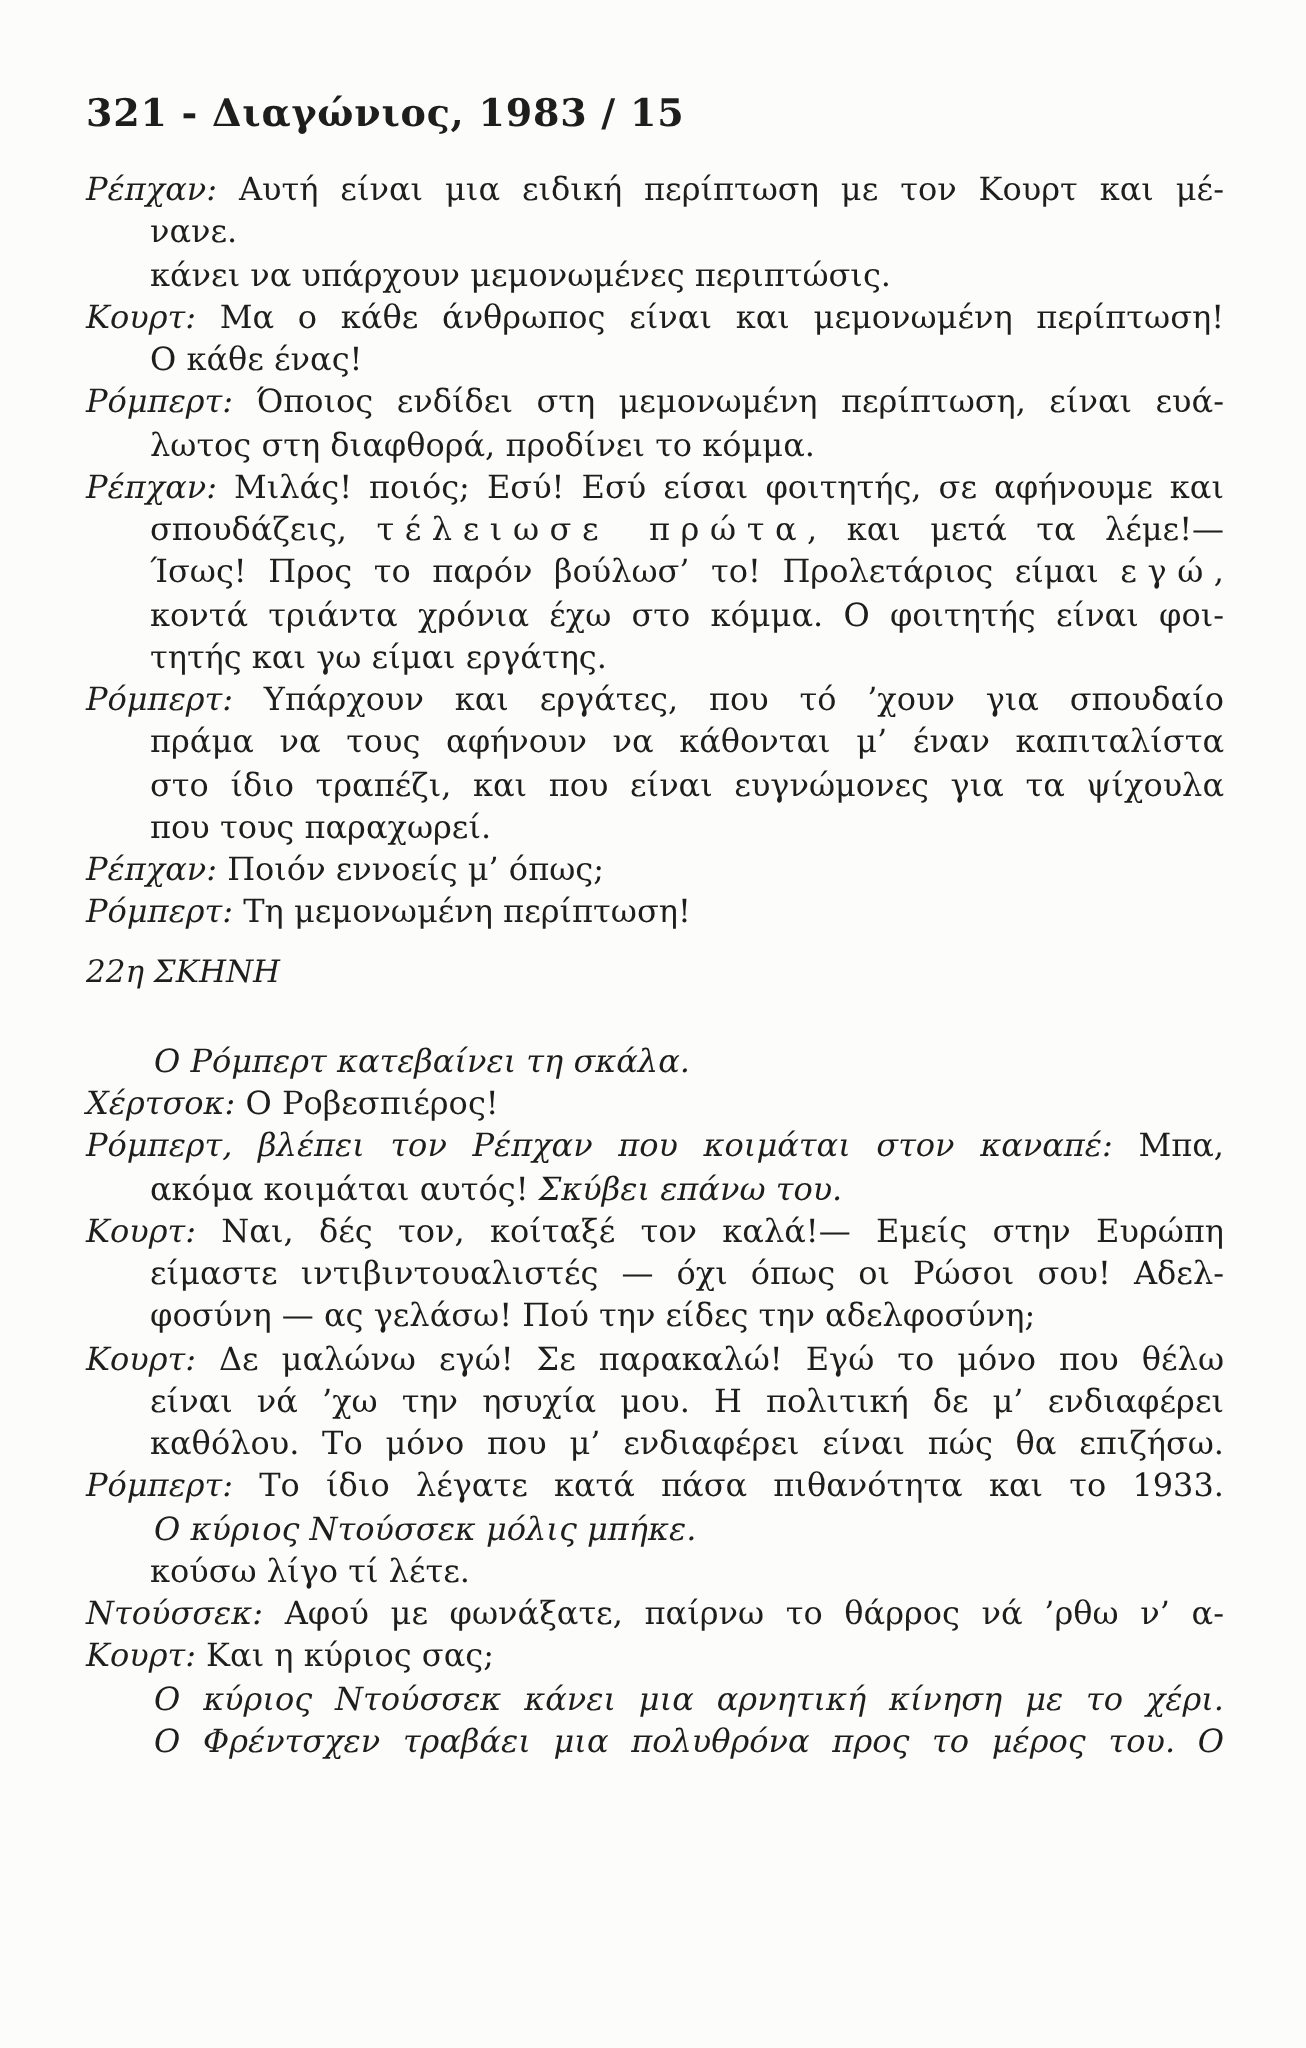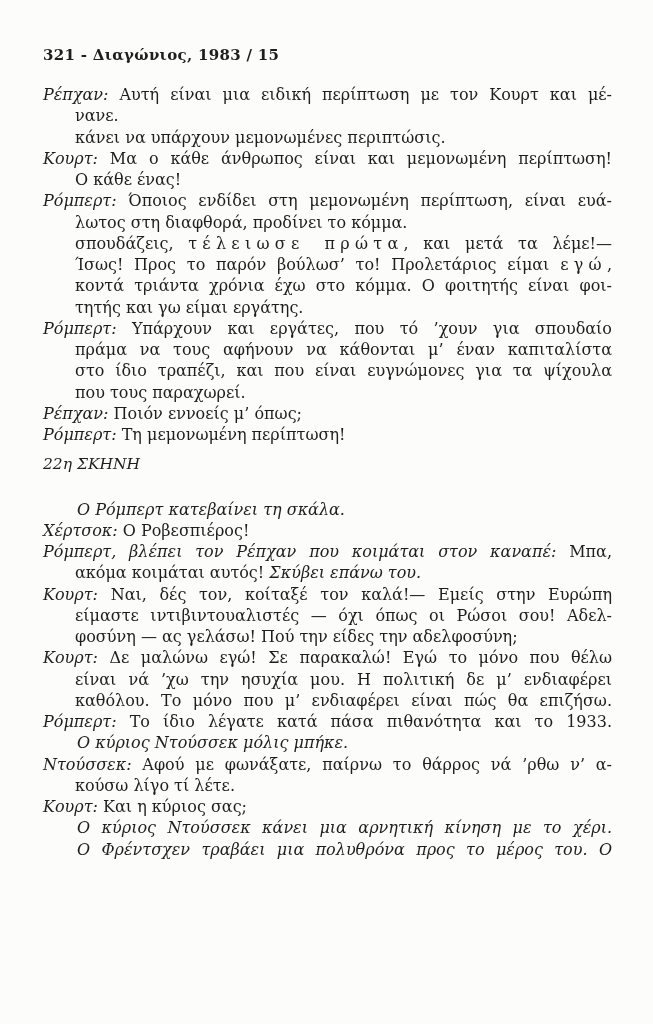--- a/index.html
+++ b/index.html
@@ -12,21 +12,21 @@
     position: absolute;
     left: 0; top: 0;
     width: 653px; height: 1024px;
     background: #fcfcfa;
     color: #1e1e1e;
     font-family: "DejaVu Serif", serif;
   }
   .page-header {
     position: absolute;
     left: 43px; top: 46px;
-    font-size: 15px;
+    font-size: 19px;
     font-weight: 700;
     letter-spacing: 0.02em;
   }
   .text-block {
     position: absolute;
     left: 43px; top: 84px;
     width: 569px;
     font-size: 16px;
     line-height: 21.25px;
   }
@@ -63,20 +63,21 @@
       </div>
       <div class="para p-dialogue">
         <div class="line full"><span class="run-i">Κουρτ:</span><span class="run-n"> Μα ο κάθε άνθρωπος είναι και μεμονωμένη περίπτωση!</span></div>
         <div class="line ind"><span class="run-n">Ο κάθε ένας!</span></div>
       </div>
       <div class="para p-dialogue">
         <div class="line full"><span class="run-i">Ρόμπερτ:</span><span class="run-n"> Όποιος ενδίδει στη μεμονωμένη περίπτωση, είναι ευά-</span></div>
         <div class="line ind"><span class="run-n">λωτος στη διαφθορά, προδίνει το κόμμα.</span></div>
       </div>
       <div class="para p-dialogue">
+        <div class="line full"><span class="run-i">Ρέπχαν:</span><span class="run-n"> Μιλάς! ποιός; Εσύ! Εσύ είσαι φοιτητής, σε αφήνουμε και</span></div>
         <div class="line full ind"><span class="run-n">σπουδάζεις, </span><span class="run-sp">τέλειωσε πρώτα</span><span class="run-n">, και μετά τα λέμε!—</span></div>
         <div class="line full ind"><span class="run-n">Ίσως! Προς το παρόν βούλωσ’ το! Προλετάριος είμαι </span><span class="run-sp">εγώ</span><span class="run-n">,</span></div>
         <div class="line full ind"><span class="run-n">κοντά τριάντα χρόνια έχω στο κόμμα. Ο φοιτητής είναι φοι-</span></div>
         <div class="line ind"><span class="run-n">τητής και γω είμαι εργάτης.</span></div>
       </div>
       <div class="para p-dialogue">
         <div class="line full"><span class="run-i">Ρόμπερτ:</span><span class="run-n"> Υπάρχουν και εργάτες, που τό ’χουν για σπουδαίο</span></div>
         <div class="line full ind"><span class="run-n">πράμα να τους αφήνουν να κάθονται μ’ έναν καπιταλίστα</span></div>
         <div class="line full ind"><span class="run-n">στο ίδιο τραπέζι, και που είναι ευγνώμονες για τα ψίχουλα</span></div>
         <div class="line ind"><span class="run-n">που τους παραχωρεί.</span></div>
@@ -110,22 +111,22 @@
         <div class="line full ind"><span class="run-n">είναι νά ’χω την ησυχία μου. Η πολιτική δε μ’ ενδιαφέρει</span></div>
         <div class="line full ind"><span class="run-n">καθόλου. Το μόνο που μ’ ενδιαφέρει είναι πώς θα επιζήσω.</span></div>
       </div>
       <div class="para p-dialogue">
         <div class="line full"><span class="run-i">Ρόμπερτ:</span><span class="run-n"> Το ίδιο λέγατε κατά πάσα πιθανότητα και το 1933.</span></div>
       </div>
       <div class="para p-stage">
         <div class="line"><span class="run-i">Ο κύριος Ντούσσεκ μόλις μπήκε.</span></div>
       </div>
       <div class="para p-dialogue">
+        <div class="line ind"><span class="run-n">κούσω λίγο τί λέτε.</span></div>
         <div class="line full"><span class="run-i">Ντούσσεκ:</span><span class="run-n"> Αφού με φωνάξατε, παίρνω το θάρρος νά ’ρθω ν’ α-</span></div>
-        <div class="line ind"><span class="run-n">κούσω λίγο τί λέτε.</span></div>
       </div>
       <div class="para p-dialogue">
         <div class="line"><span class="run-i">Κουρτ:</span><span class="run-n"> Και η κύριος σας;</span></div>
       </div>
       <div class="para p-stage">
         <div class="line full"><span class="run-i">Ο κύριος Ντούσσεκ κάνει μια αρνητική κίνηση με το χέρι.</span></div>
         <div class="line full"><span class="run-i">Ο Φρέντσχεν τραβάει μια πολυθρόνα προς το μέρος του. Ο</span></div>
       </div>
     </div>
 </div>

